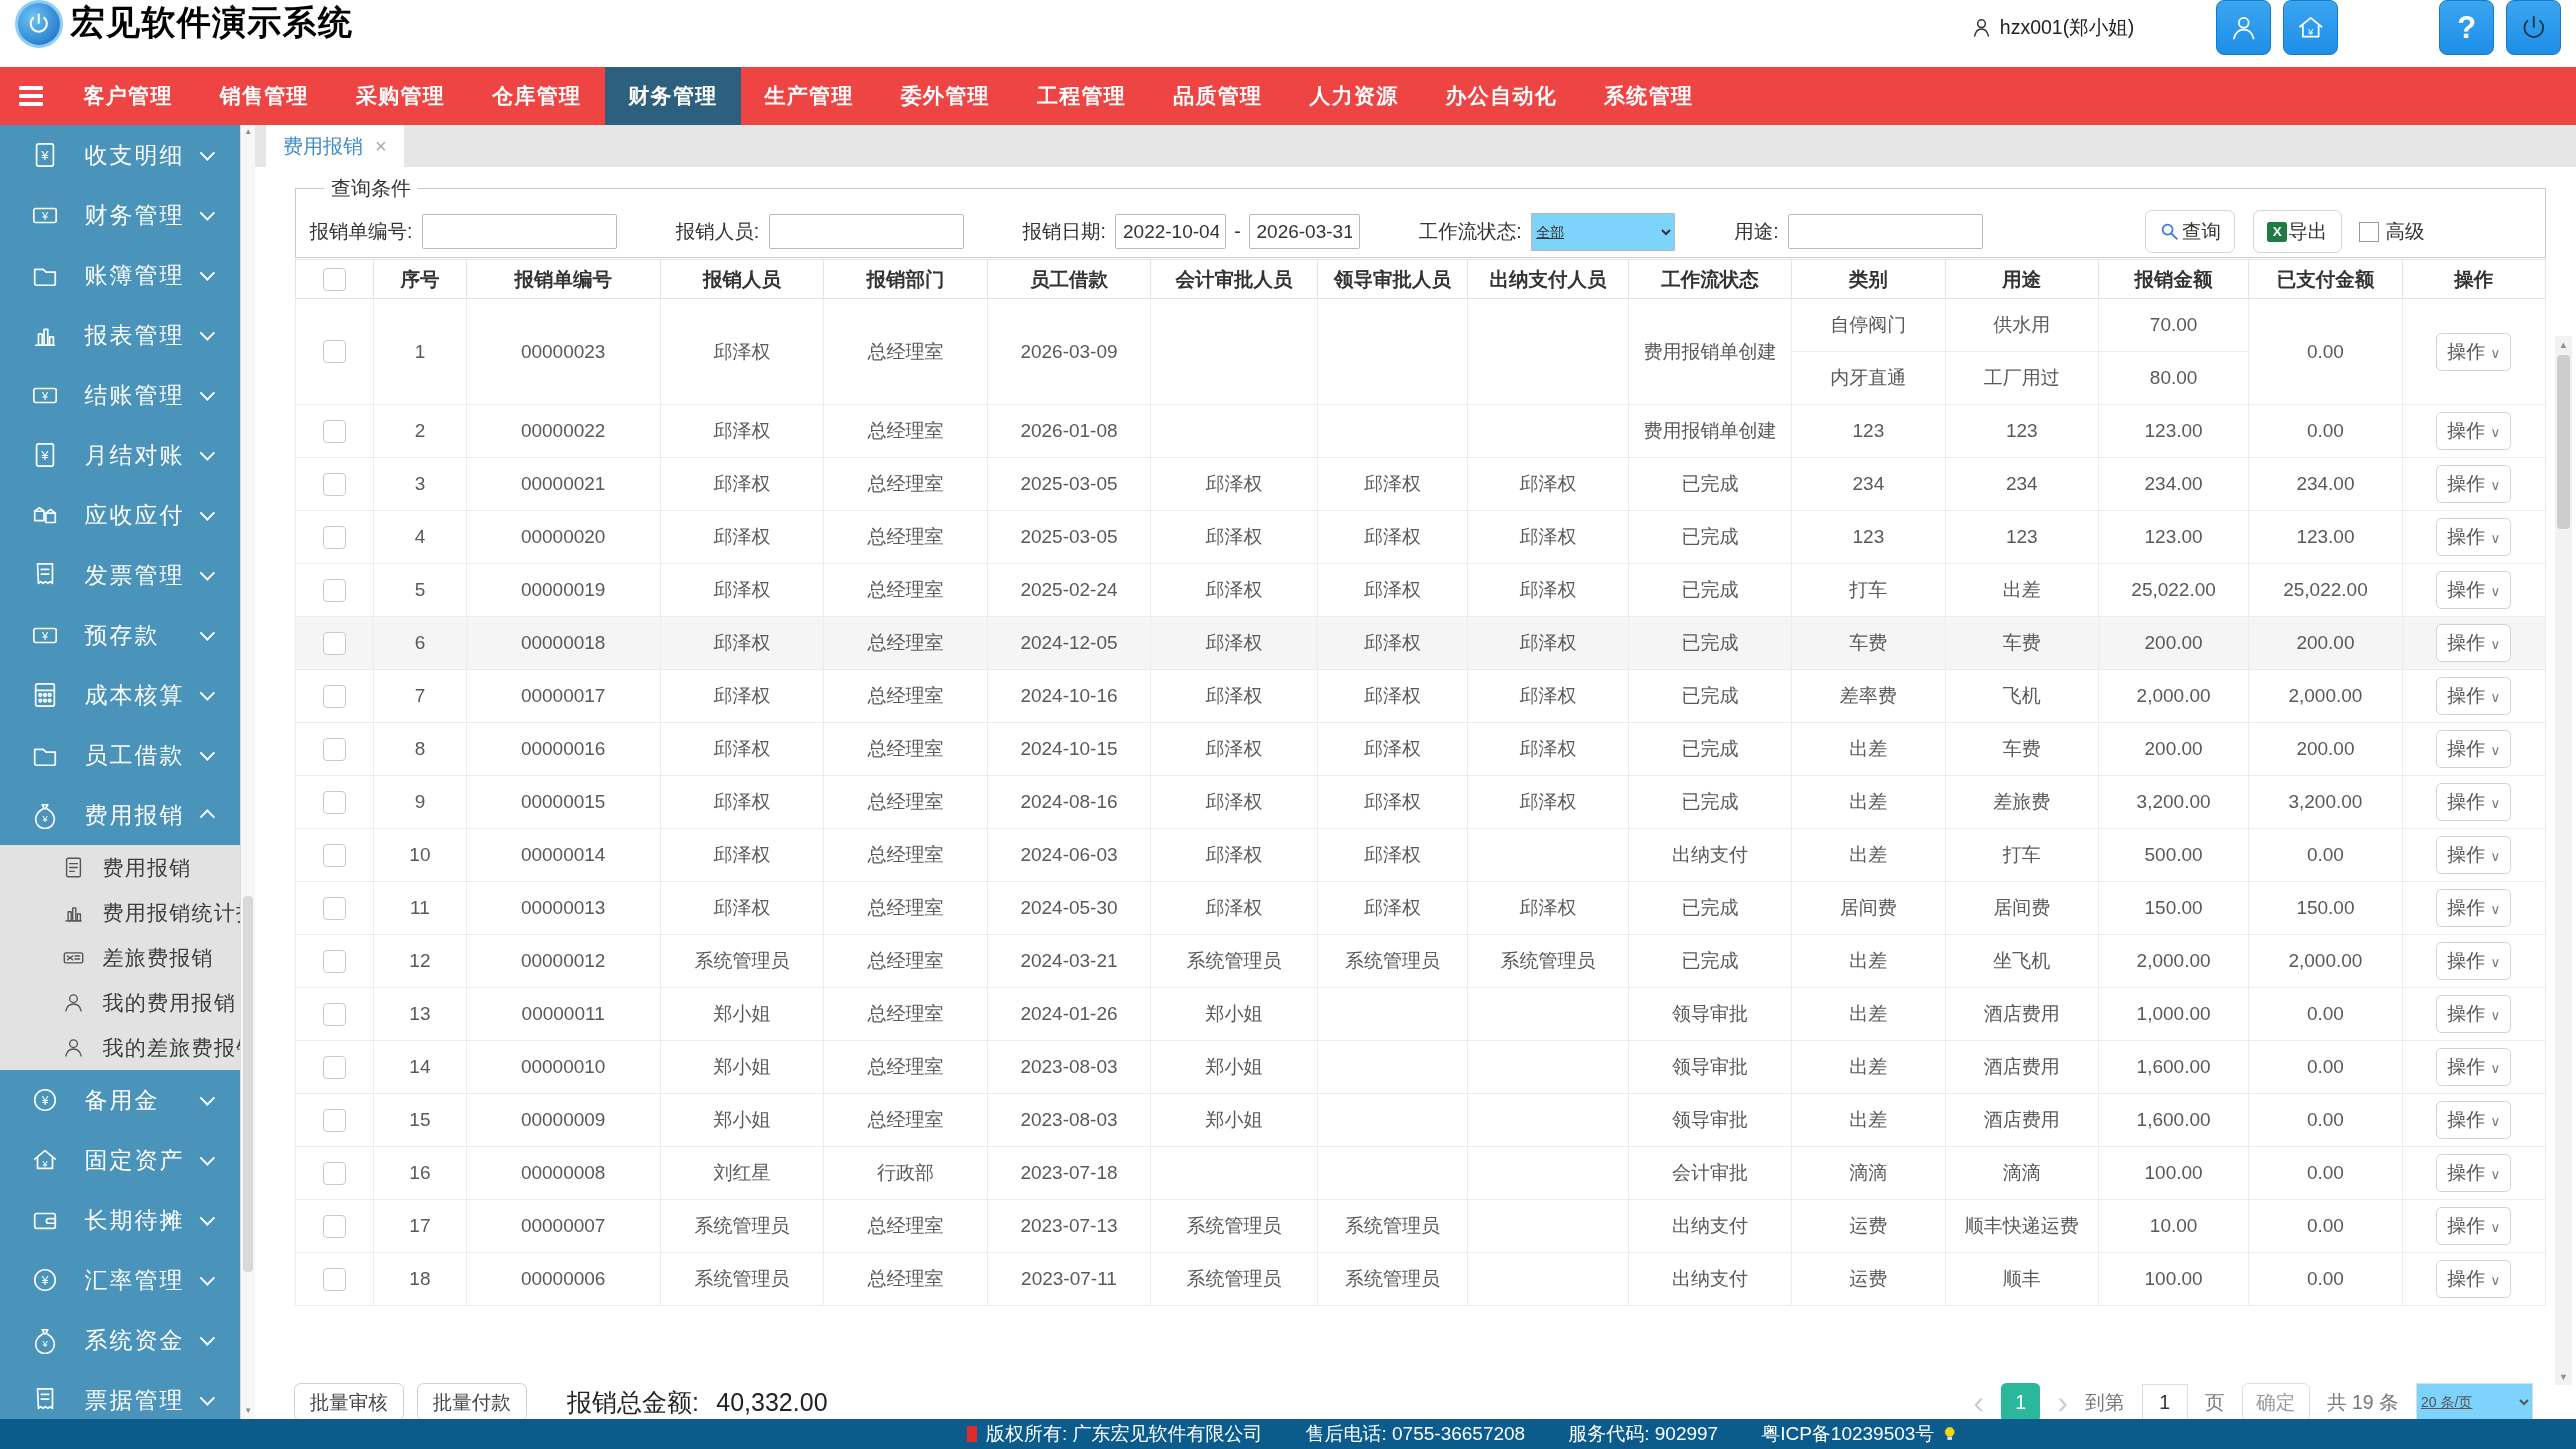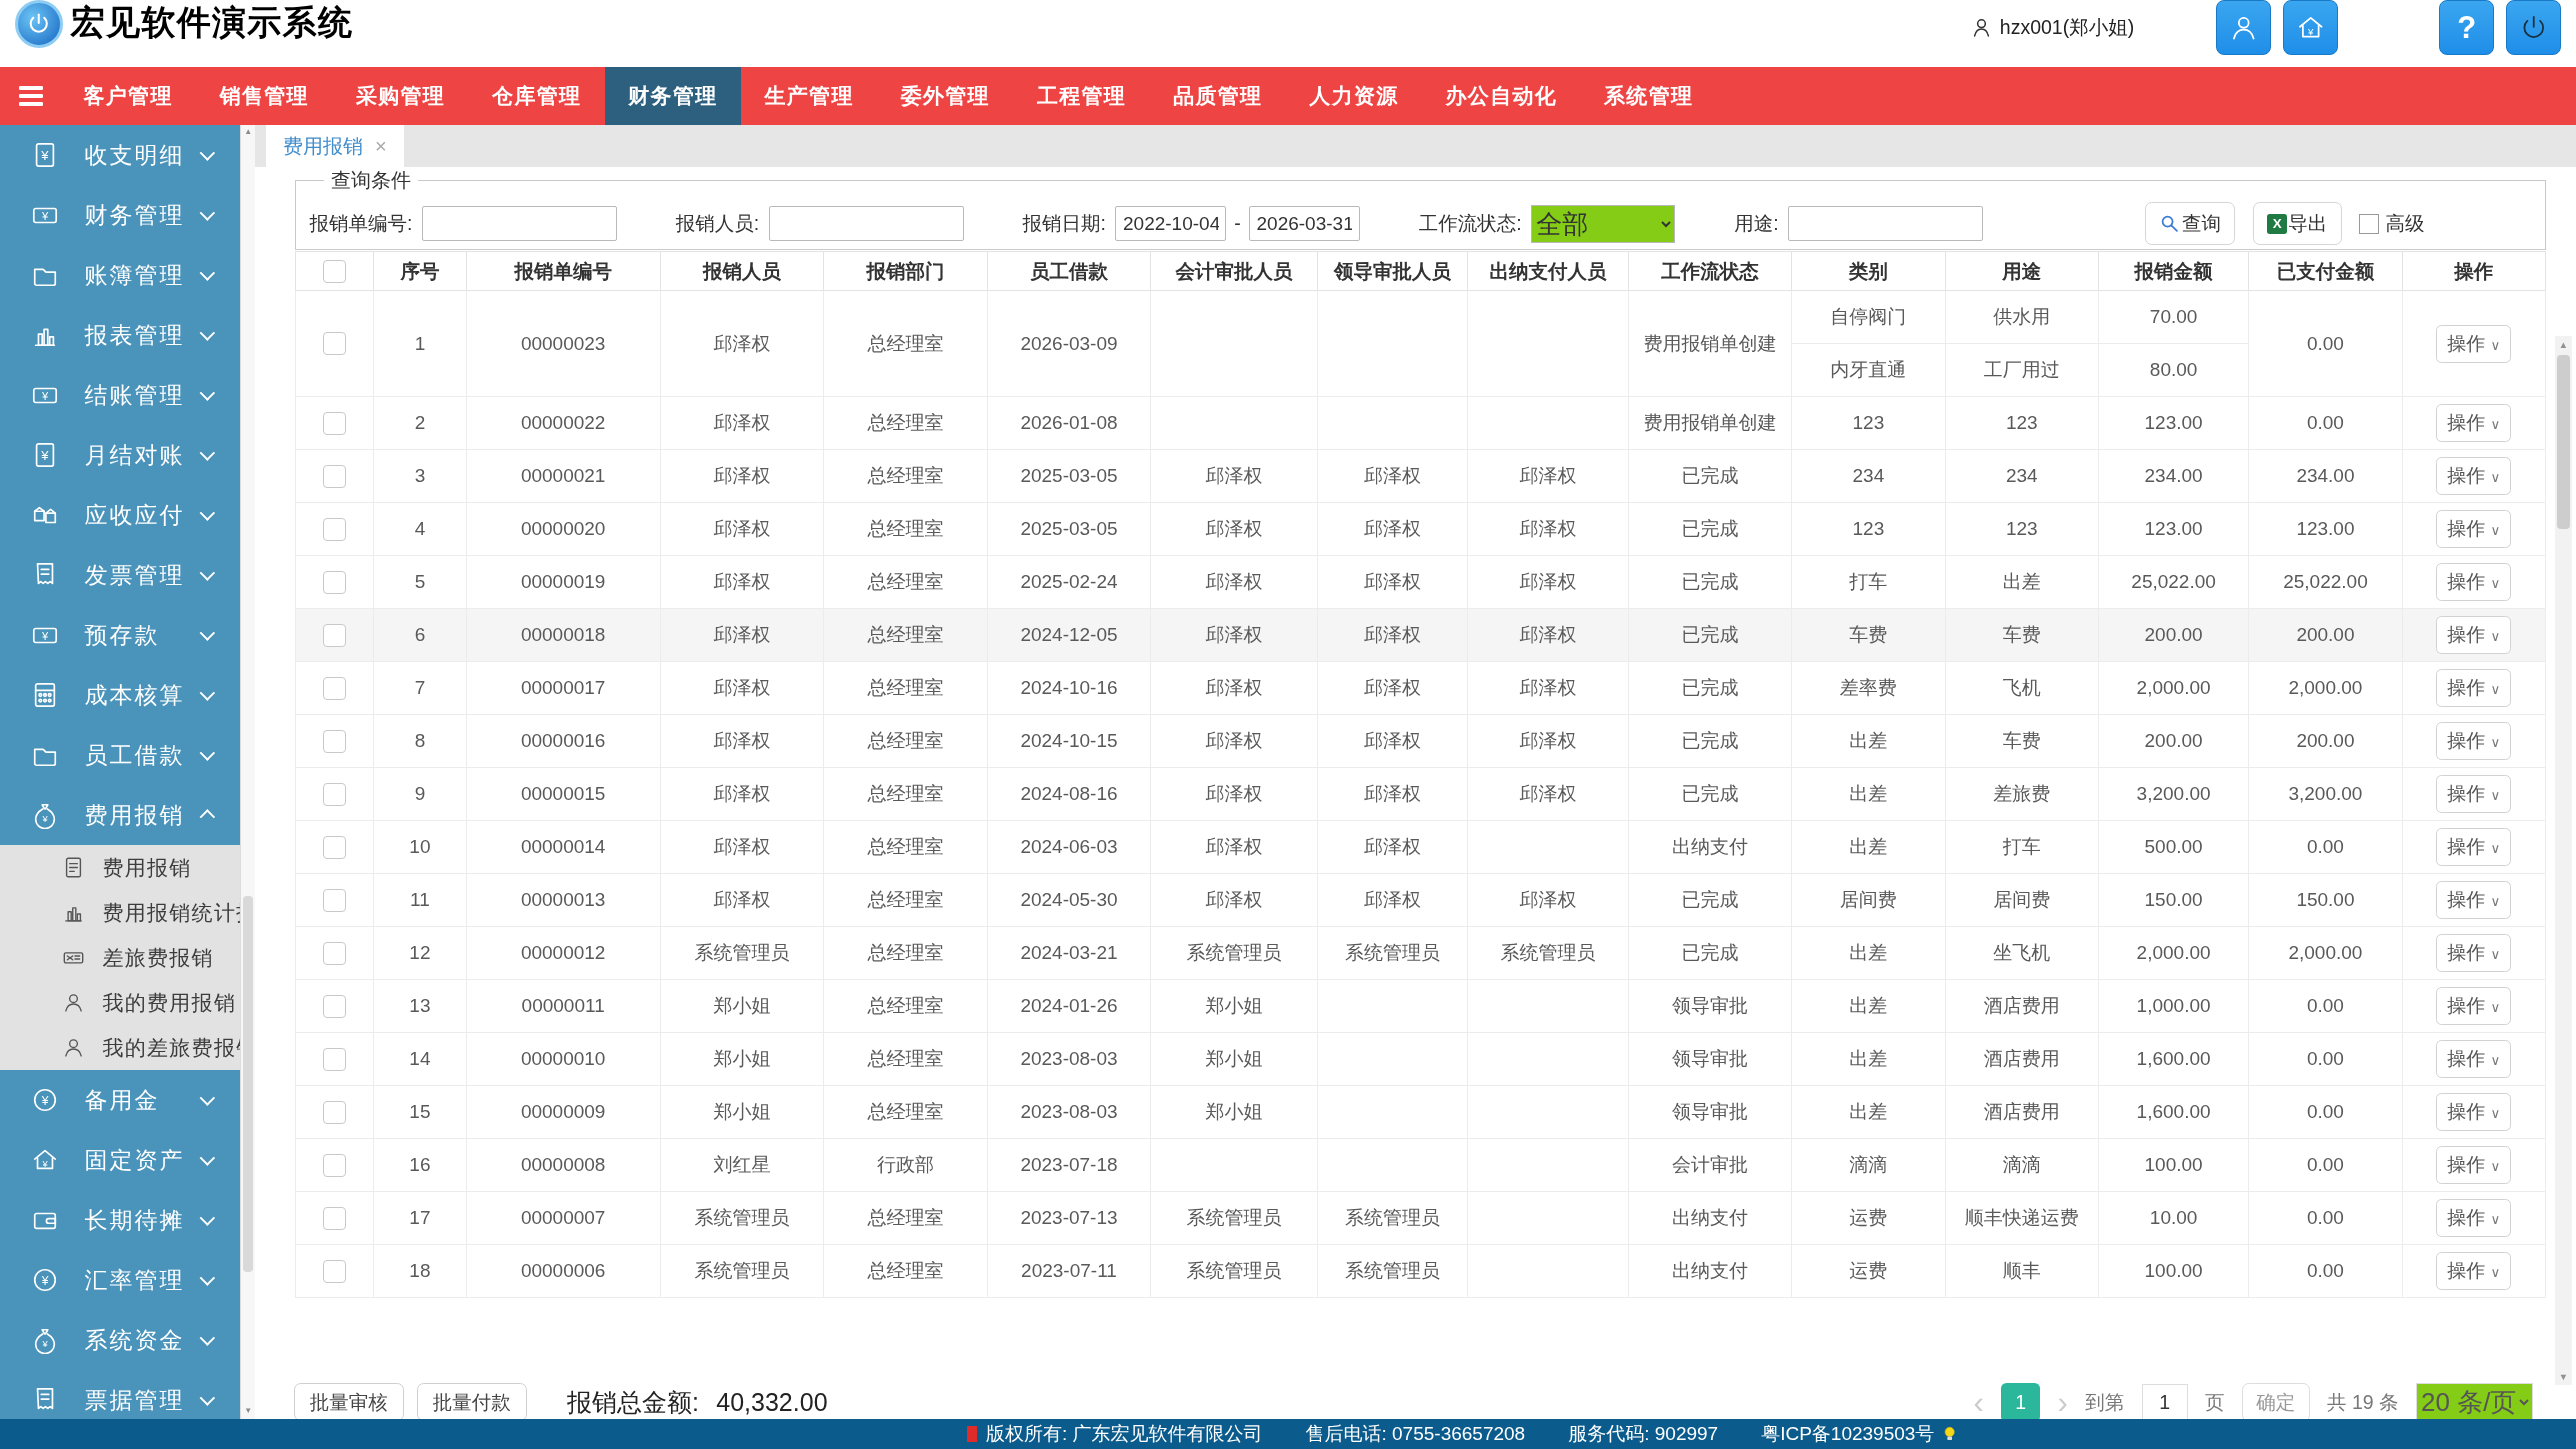--- a/index.html
+++ b/index.html
@@ -56,30 +56,30 @@
   .tab{height:42px;background:#fff;display:flex;align-items:center;padding:0 17.4px;font-size:20px;color:#3f8ccb;gap:12px;cursor:pointer;}
   .tab-x{color:#a8a8a8;font-size:20px;}
 
   .page-head{height:83px;display:flex;align-items:center;justify-content:center;}
   .page-head h1{font-size:32px;color:#161616;font-weight:700;letter-spacing:1.3px;}
   .caret{width:0;height:0;border-left:9.4px solid transparent;border-right:9.4px solid transparent;border-top:12.7px solid #a9b0b7;margin-left:16px;margin-top:8px;}
   .add-btn{margin-left:31px;height:50px;padding:0 16px;background:#fff;border:1.3px solid #d8d8d8;border-radius:9.4px;
     display:flex;align-items:center;gap:8px;font-size:20px;color:#333;cursor:pointer;}
   .plus-ic{width:25.5px;height:25.5px;border:2px solid #2e6be6;border-radius:50%;color:#2e6be6;display:flex;align-items:center;justify-content:center;font-size:20px;line-height:1;font-weight:700;}
 
-  .query{margin:0 30px 0 40px;height:83px;border:1.3px solid #c9c9c9;padding:0 13.4px;}
+  .query{margin:8px 30px 0 40px;height:83px;border:1.3px solid #c9c9c9;padding:0 13.4px;}
   .query legend{font-size:20px;color:#333;padding:0 6.7px;margin-left:14.8px;}
   .qrow{display:flex;align-items:center;margin-top:8px;font-size:19.5px;color:#333;}
   .qg{display:flex;align-items:center;white-space:nowrap;}
   .qg+.qg{margin-left:59px;}
   .qg label{margin-right:9.4px;}
   .ti{height:35px;border:1.3px solid #b9b9b9;border-radius:2px;width:195px;font-size:19px;padding:0 6.7px;color:#333;background:#fff;}
   .date{width:111px;text-align:center;}
   .dash{margin:0 8px;color:#333;}
-  select{height:38px;border:1.3px solid #b9b9b9;font-size:26px;background:#84cc16;color:#333;}
+  select{height:38px;border:1.3px solid #b9b9b9;font-size:14px;background:#7dd3fc;color:#333;text-decoration:underline;}
   .wf-select{width:144px;}
   .qbtns{margin-left:auto;display:flex;align-items:center;gap:17.4px;margin-right:107px;}
   .btn{height:43px;background:#fff;border:1.3px solid #d5d5d5;border-radius:6.7px;display:flex;align-items:center;gap:1px;font-size:19.5px;color:#333;padding:0 13.4px;cursor:pointer;}
   .btn svg{width:21.5px;height:21.5px;color:#3a7bd5;}
   .xls{width:20px;height:20px;background:#1f7a44;color:#fff;border-radius:2.7px;display:flex;align-items:center;justify-content:center;font-size:13.4px;font-weight:700;}
   .adv{display:flex;align-items:center;cursor:pointer;}
   .cb{width:20px;height:20px;border:1.3px solid #999;background:#fff;margin-right:6.7px;}
 
   .gridwrap{margin:1.3px 30px 0 40px;height:1053px;overflow:hidden;}
   table{width:100%;border-collapse:collapse;table-layout:fixed;}

